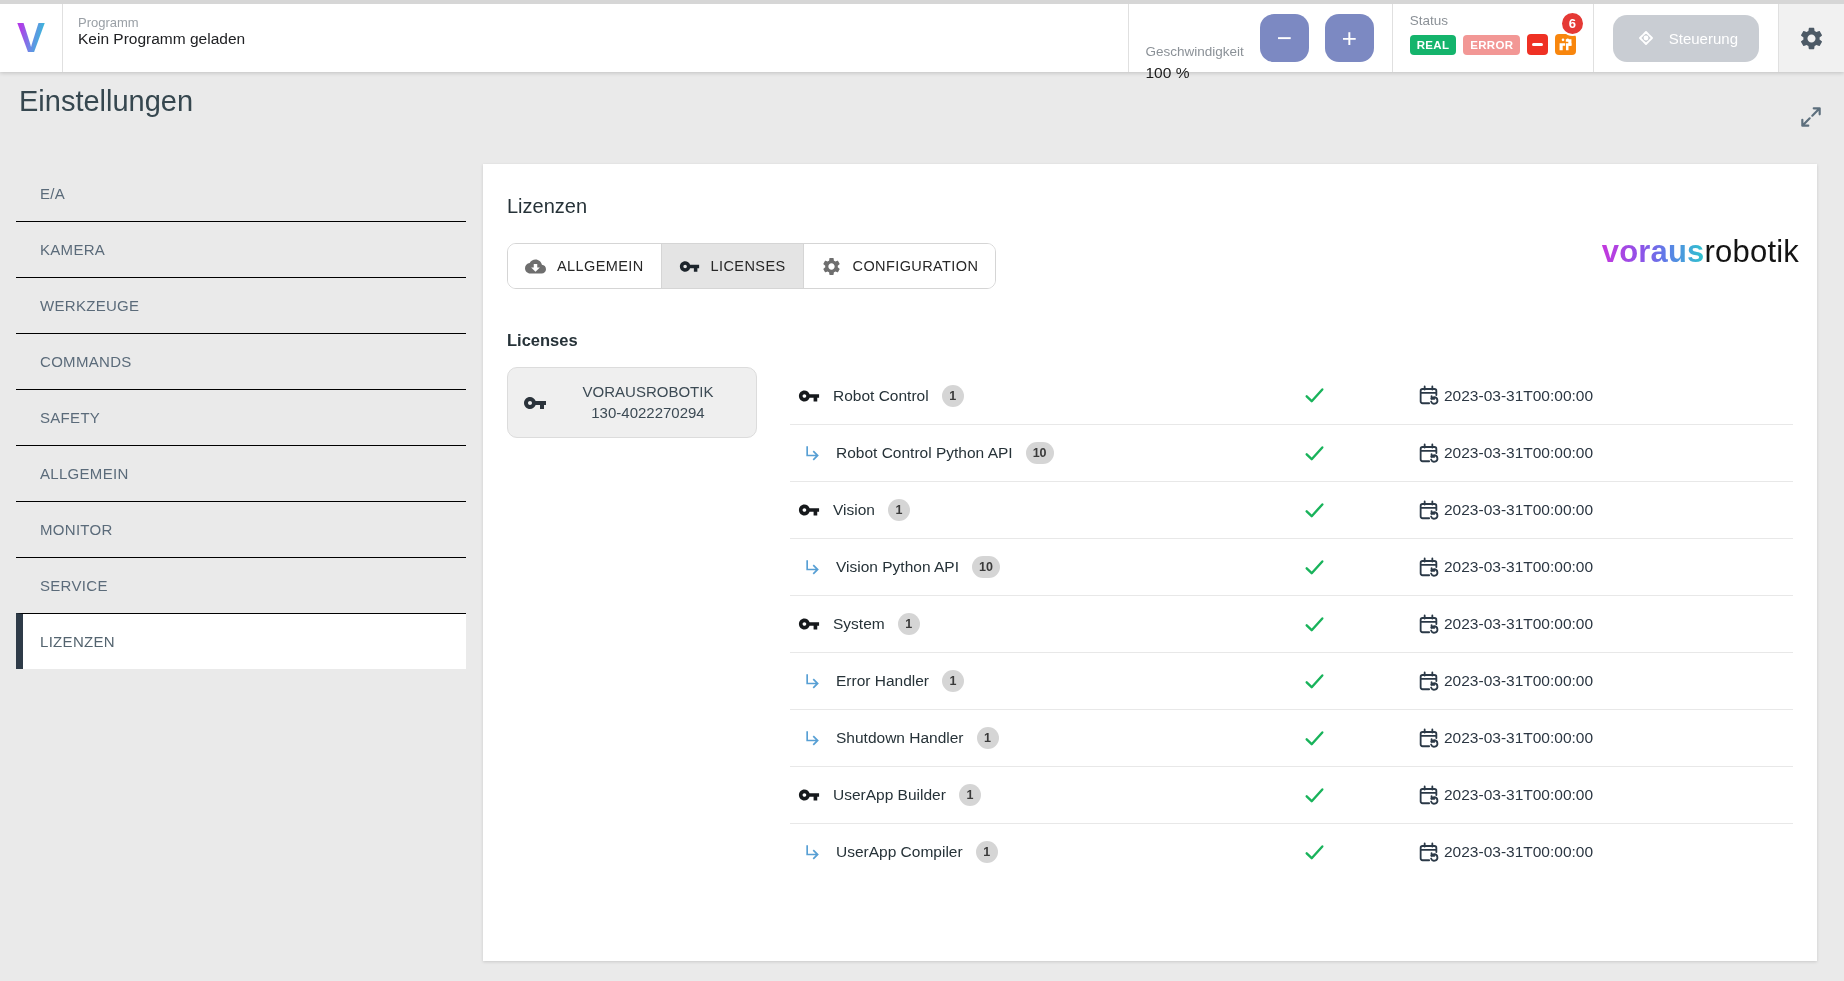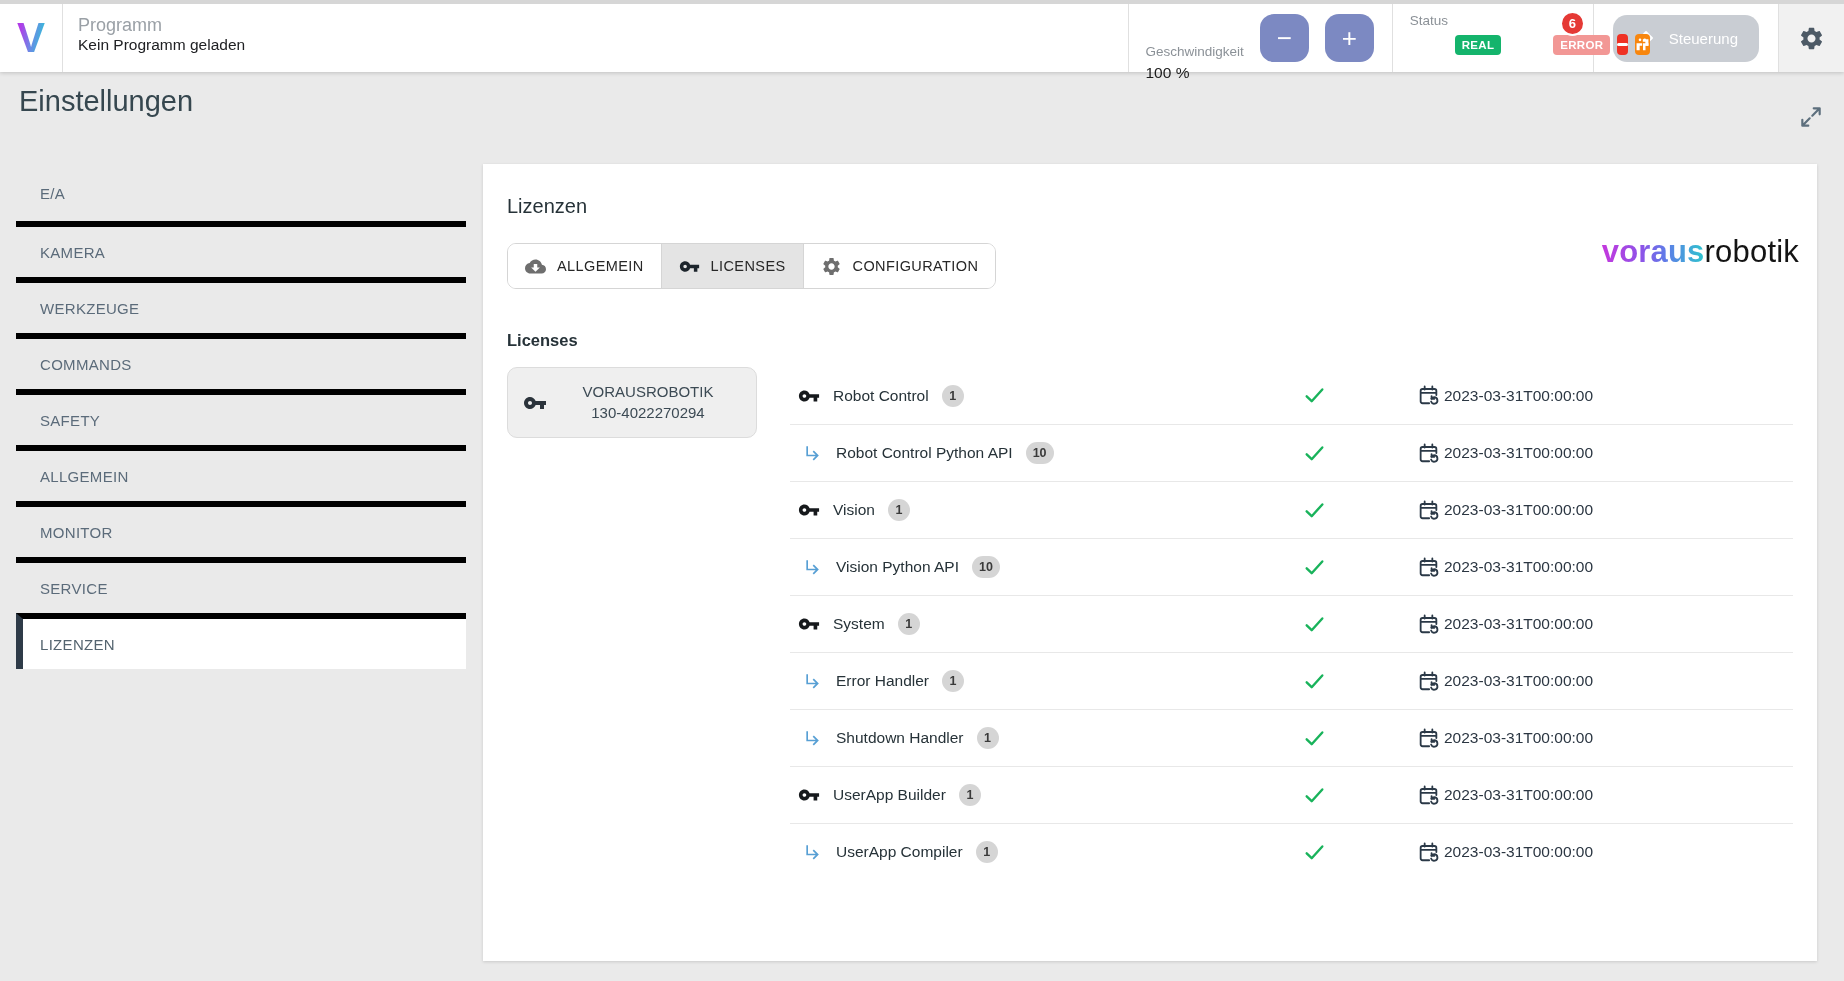--- a/index.html
+++ b/index.html
@@ -14,35 +14,35 @@
     background:#fff; border-top:4px solid #d6d6d6; display:flex; align-items:stretch;
     box-shadow:0 1px 4px rgba(0,0,0,.18); z-index:5;
   }
   .logo-box { width:62px; display:flex; align-items:center; justify-content:center; }
   .logo-v {
     font-size:42px; font-weight:800; line-height:1;
     background:linear-gradient(100deg,#b13ce8 15%,#6f86e6 50%,#35bcd8 85%);
     -webkit-background-clip:text; background-clip:text; color:transparent;
   }
   .program-box { flex:1; border-left:1px solid #e0e0e0; padding:11px 0 0 15px; }
-  .program-label { font-size:18px; color:#9aa0a6; }
+  .program-label { font-size:13px; color:#9aa0a6; }
   .program-value { font-size:15.5px; color:#202124; }
   .speed-box { border-left:1px solid #e0e0e0; display:flex; align-items:center; padding:0 18px 0 16px; gap:16px; }
   .speed-text { padding-top:2px;margin-top:48px; }
   .speed-label { font-size:13.5px; color:#8b9197; }
   .speed-value { font-size:15.5px; color:#1c1c1c; margin-top:5px; }
   .btn-round {
     width:49px; height:48px; border-radius:14px; background:#7c89c2; border:none;
     color:#fff; font-size:26px; line-height:1; display:flex; align-items:center; justify-content:center;
     cursor:pointer; font-family:inherit;
   }
   .status-box { border-left:1px solid #e0e0e0; border-right:1px solid #e0e0e0; width:202px; padding:9px 16px 0 17px; position:relative; }
   .status-label { font-size:13.5px; color:#8b9197; }
   .status-badges { display:flex; align-items:center; gap:7px; margin-top:6px; }
-  .pill { font-size:11.5px; font-weight:700; color:#fff; padding:4px 7px; border-radius:4px; letter-spacing:.3px;margin-left:45px; }
+  .pill { font-size:11.5px; font-weight:700; color:#fff; padding:4px 7px; border-radius:4px; letter-spacing:.3px; }
   .chip { width:21px; height:21px; border-radius:4px; display:flex; align-items:center; justify-content:center; }
   .chip .bar { width:11px; height:2.6px; background:#fff; border-radius:2px; }
   .notif-badge {
     position:absolute; top:7px; right:8px; width:25px; height:25px; border-radius:50%;
     color:#fff; font-size:13px; font-weight:700; display:flex; align-items:center; justify-content:center;
     border:2px solid #fff;
   }
   .steuerung-box { display:flex; align-items:center; padding:0 19px; }
   .btn-steuerung {
     height:47px; border:none; border-radius:14px; background:#c9cdd3; color:#fff;
@@ -51,21 +51,21 @@
   .gear-box { width:66px; border-left:1px solid #e0e0e0; background:#f1f1f1; display:flex; align-items:center; justify-content:center; cursor:pointer; }
   
   .page-title { position:absolute; top:85px; left:19px; font-size:29px; font-weight:400; color:#36474f; }
   .expand-btn { position:absolute; top:102px; left:1798px; width:30px; height:30px; background:none; border:none; cursor:pointer; }
   
   .sidebar { position:absolute; top:165px; left:16px; width:450px; }
   .side-item {
     height:56px; display:flex; align-items:center; padding-left:24px;
     font-size:15px; color:#5b6b7a; letter-spacing:.3px; cursor:pointer;
   }
-  .side-item + .side-item { border-top:6px solid #000000; }
+  .side-item + .side-item { border-top:1px solid #000000; }
   .side-item.selected { background:#fff; border-left:7px solid #2e3b48; padding-left:17px; color:#54646f; }
   
   .panel {
     position:absolute; top:164px; left:483px; width:1334px; height:797px;
     background:#fff; box-shadow:0 1px 3px rgba(0,0,0,.14); padding:0 24px;
   }
   .panel-title { margin-top:31px; font-size:20px; color:#263238; font-weight:400; }
   .tabs { margin-top:25px; display:inline-flex; border:1px solid #d5d5d5; border-radius:9px; overflow:hidden; background:#fff; }
   .tab {
     display:flex; align-items:center; gap:11px; height:44px; padding:0 17px;

